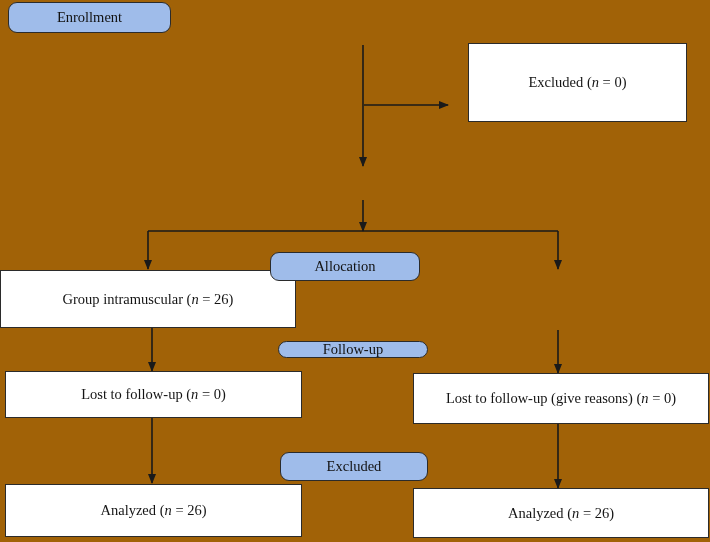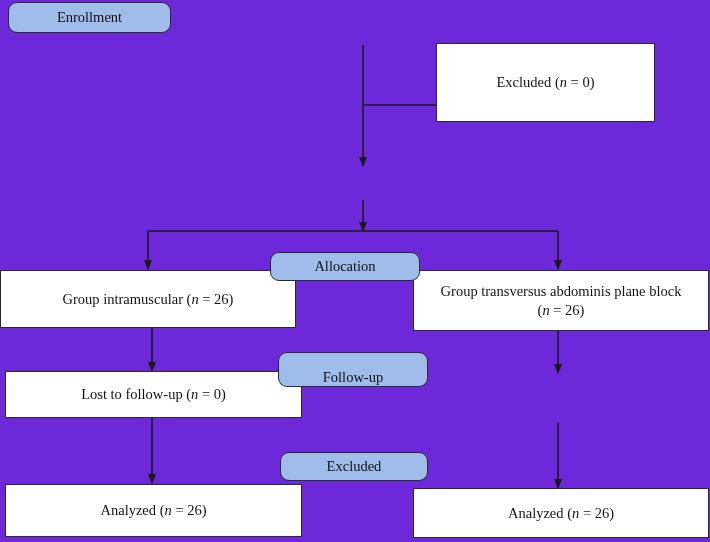--- a/index.html
+++ b/index.html
@@ -4,21 +4,21 @@
 <style>
   html, body {
     margin: 0;
     padding: 0;
     background: #ffffff;
   }
   #diagram {
     position: relative;
     width: 710px;
     height: 542px;
-    background: #6d28d9;
+    background: #a16207;
     font-family: "Liberation Serif", "DejaVu Serif", serif;
     overflow: hidden;
   }
   svg.connectors {
     position: absolute;
     left: 0;
     top: 0;
     width: 710px;
     height: 542px;
     pointer-events: none;
@@ -86,49 +86,46 @@
   </svg>
 
   <div class="badge" style="left:8px; top:2px; width:163px; height:31px;">
     <span>Enrollment</span>
   </div>
 
   <div class="badge" style="left:270px; top:252px; width:150px; height:29px;border-radius:9px;">
     <span>Allocation</span>
   </div>
 
-  <div class="badge" style="left:278px; top:352px; width:150px; height:35px;align-items:flex-end;">
+  <div class="badge" style="left:278px; top:341px; width:150px; height:17px;">
     <span>Follow-up</span>
   </div>
 
   <div class="badge" style="left:280px; top:452px; width:148px; height:29px;">
     <span>Excluded</span>
   </div>
 
 
-  <div class="node" style="left:436px; top:43px; width:219px; height:79px; z-index:3;">
+  <div class="node" style="left:468px; top:43px; width:219px; height:79px; z-index:3;">
     <span class="txt"><span>Excluded (</span><span class="it">n</span><span> = 0)</span></span>
   </div>
 
 
   <div class="node" style="left:0px; top:270px; width:296px; height:58px;">
     <span class="txt"><span>Group intramuscular (</span><span class="it">n</span><span> = 26)</span></span>
   </div>
 
-  <div class="node" style="left:413px; top:270px; width:296px; height:61px;">
-    <span class="txt">
-      <span>Group transversus abdominis plane block</span><br>
-      <span><span>(</span><span class="it">n</span><span> = 26)</span></span>
-    </span>
-  </div>
 
   <div class="node" style="left:5px; top:371px; width:297px; height:47px;">
     <span class="txt"><span>Lost to follow-up (</span><span class="it">n</span><span> = 0)</span></span>
   </div>
 
+  <div class="node" style="left:413px; top:373px; width:296px; height:51px;">
+    <span class="txt"><span>Lost to follow-up (give reasons) (</span><span class="it">n</span><span> = 0)</span></span>
+  </div>
 
   <div class="node" style="left:5px; top:484px; width:297px; height:53px;">
     <span class="txt"><span>Analyzed (</span><span class="it">n</span><span> = 26)</span></span>
   </div>
 
   <div class="node" style="left:413px; top:488px; width:296px; height:50px;">
     <span class="txt"><span>Analyzed (</span><span class="it">n</span><span> = 26)</span></span>
   </div>
 
 </div>

